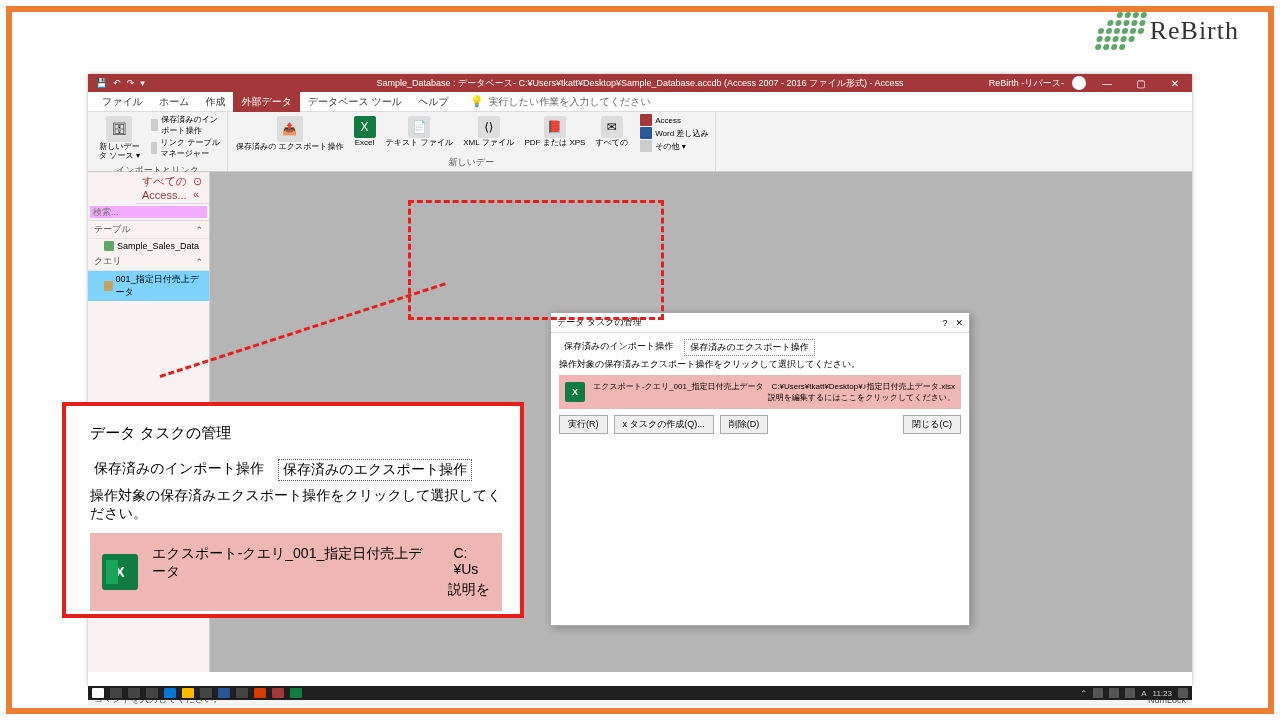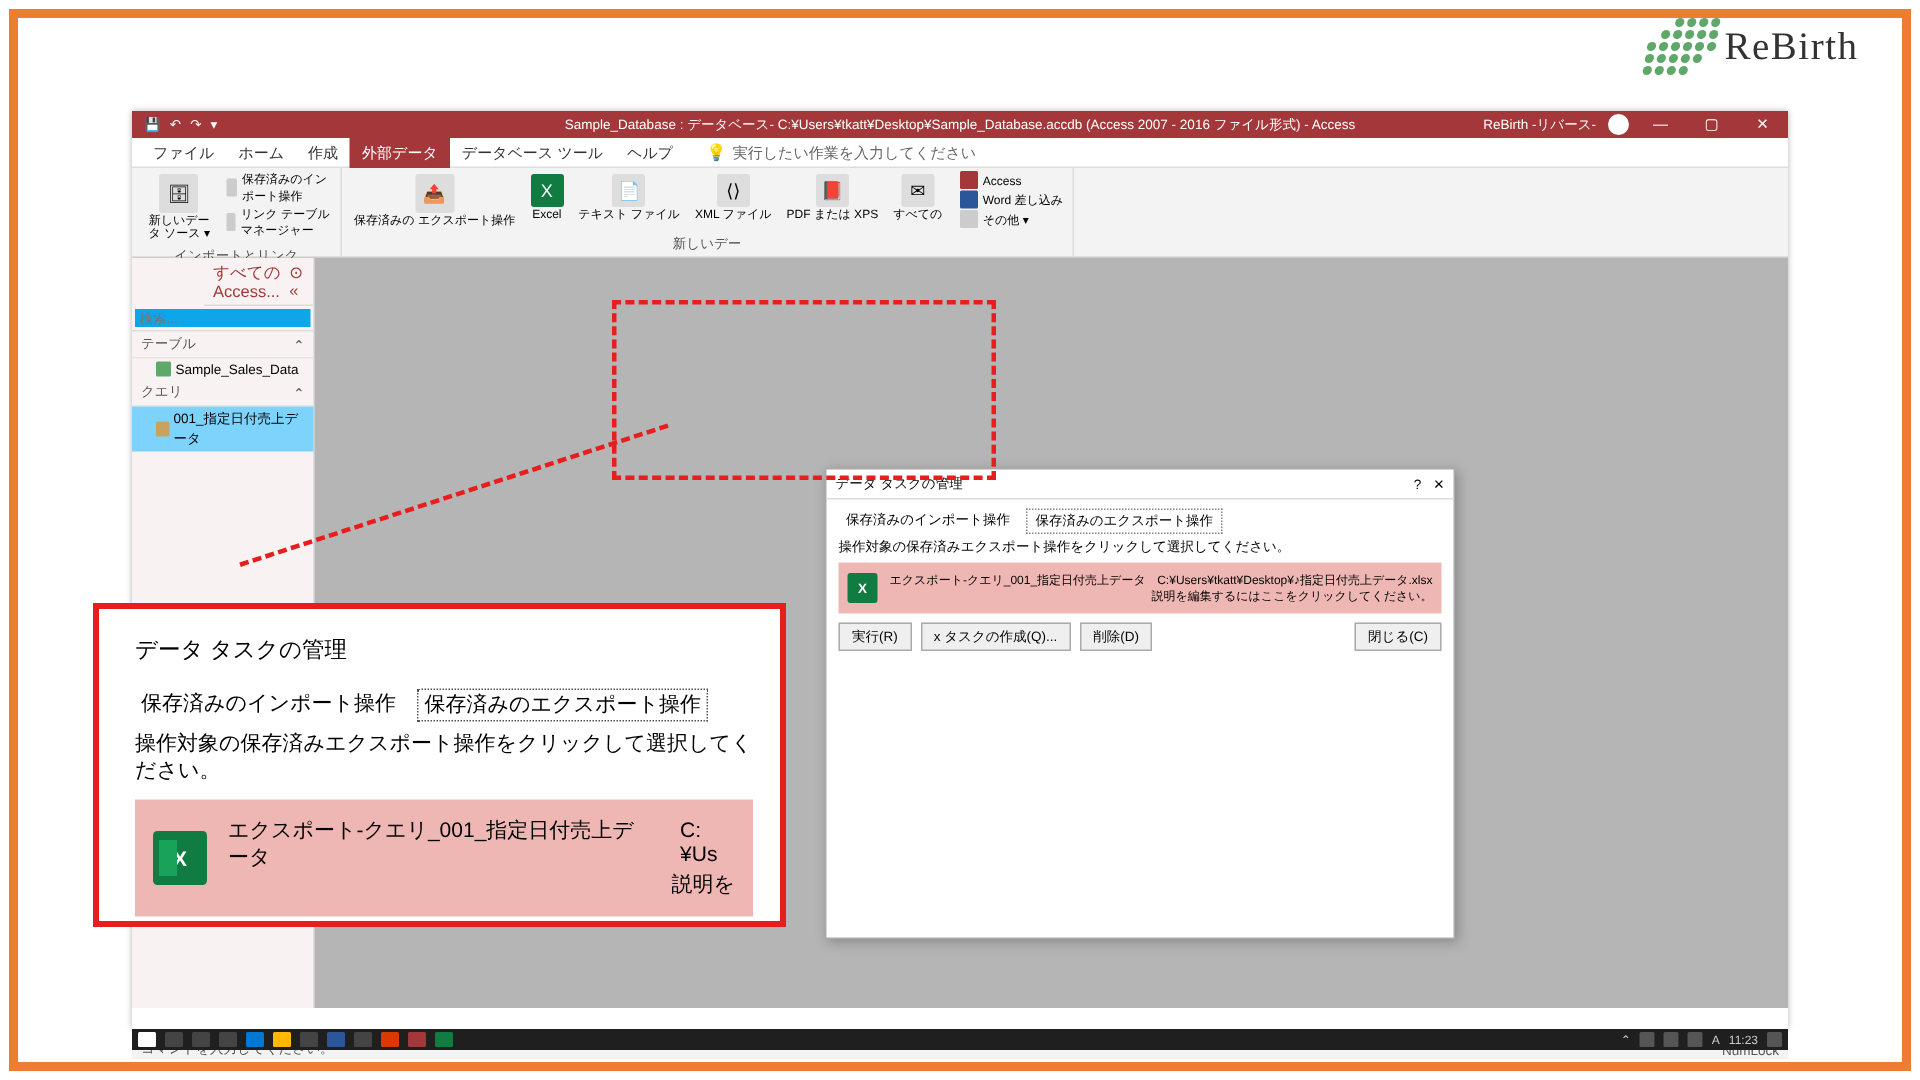--- a/index.html
+++ b/index.html
@@ -46,21 +46,21 @@
 .rb-btn .lbl { font-size: 8px; text-align: center; line-height: 1.1; }
 .rb-small-list { display: flex; flex-direction: column; gap: 1px; font-size: 8px; }
 .rb-small-list div { display: flex; align-items: center; gap: 3px; cursor: pointer; }
 .rb-small-list .si { width: 12px; height: 12px; background: #ccc; border-radius: 1px; display:inline-block; }
 
 
 .workarea { display: flex; height: calc(100% - 18px - 20px - 60px - 14px); }
 .nav-pane { width: 122px; background: #F8F3F2; border-right: 1px solid #ccc; font-size: 10px; }
 .nav-head { padding: 2px 6px; font-size: 11px; color: #A4373A; display: flex; align-items: center; justify-content: space-between; border-bottom: 1px solid #ddd; margin-left: 48px; }
 .nav-search { padding: 2px; border-bottom: 1px solid #ddd; }
-.nav-search input { width: 100%; font-size: 9px; border: none; background: #0ea5e9; padding: 1px 3px; }
+.nav-search input { width: 100%; font-size: 9px; border: none; background: #f0abfc; padding: 1px 3px; }
 .nav-sect { padding: 2px 6px; font-size: 9px; color: #555; display: flex; justify-content: space-between; align-items: center; border-bottom: 1px solid #e5e5e5; }
 .nav-item { padding: 2px 6px 2px 16px; font-size: 9px; display: flex; align-items: center; gap: 3px; cursor: pointer; }
 .nav-item.sel { background: #7dd3fc; }
 .nav-item .ico-tbl { width: 10px; height: 10px; background: #5FA869; border-radius: 1px; }
 .nav-item .ico-qry { width: 10px; height: 10px; background: #C8A35F; border-radius: 1px; }
 
 .main-canvas { flex: 1; background: #B5B5B5; position: relative; }
 
 
 .statusbar { height: 14px; background: #F3F3F3; border-top: 1px solid #ccc; font-size: 9px; color: #555; display: flex; align-items: center; padding: 0 6px; justify-content: space-between; margin-top: 20px; }

